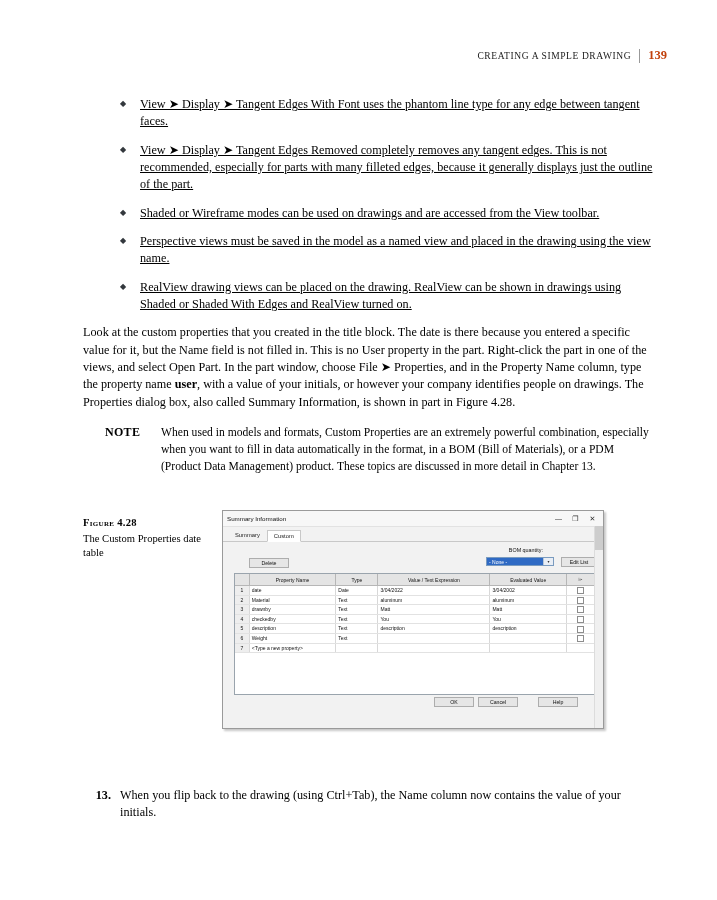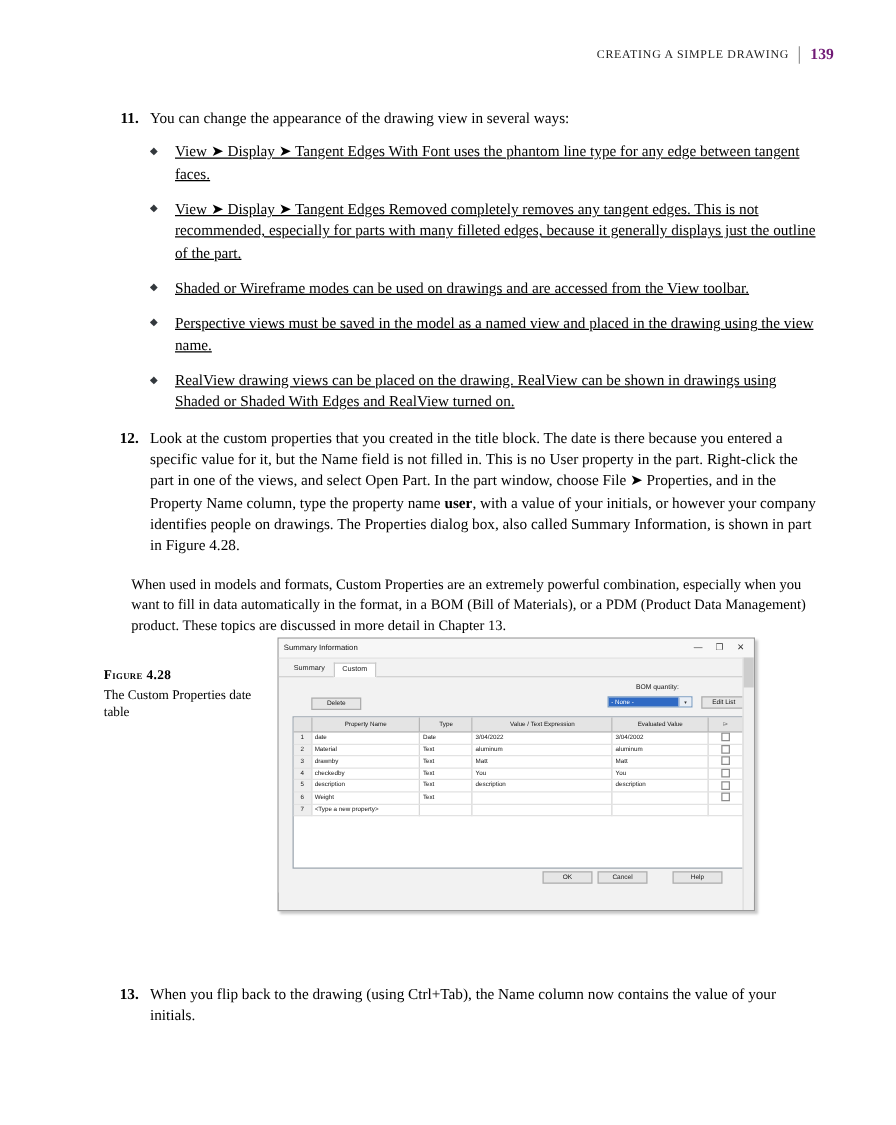--- a/index.html
+++ b/index.html
@@ -12,42 +12,42 @@
     background: #ffffff;
     font-family: "Liberation Serif", serif;
     color: #000000;
     position: relative;
     overflow: hidden;
   }
 
   
   .header {
     position: absolute;
-    top: 36px;
+    top: 48px;
     right: 50px;
     display: flex;
     align-items: center;
     font-family: "Liberation Serif", serif;
   }
   .header .chaptitle {
     font-size: 9.5px;
     letter-spacing: 0.6px;
     color: #1a1a1a;
     padding-right: 8px;
   }
   .header .rule {
     width: 1px;
     height: 14px;
     background: #999;
   }
   .header .pagenum {
     font-size: 12.5px;
     font-weight: bold;
     padding-left: 8px;
-    color: #701a75;
+    color: #c2410c;
   }
 
   
   .content {
     position: absolute;
     left: 83px;
     top: 86px;
     width: 570px;
   }
 
@@ -119,21 +119,20 @@
     top: 510px;
     width: 570px;
   }
   .figcaption {
     position: absolute;
     left: 0;
     top: 6px;
     width: 118px;
     font-size: 10.6px;
     line-height: 1.38;
-    margin-top: 18px;
   }
   .figcaption .figlabel {
     font-weight: bold;
     font-variant: small-caps;
     letter-spacing: 0.3px;
     display: block;
     margin-bottom: 1px;
   }
 
   
@@ -383,24 +382,20 @@
 <body>
 
 <div class="header">
   <span class="chaptitle">CREATING A SIMPLE DRAWING</span>
   <span class="rule"></span>
   <span class="pagenum">139</span>
 </div>
 
 <div class="content">
 
-  <div class="numitem">
-    <div class="num">11.</div>
-    <div class="txt">You can change the appearance of the drawing view in several ways:</div>
-  </div>
 
   <div class="bullets">
     <div class="bullet">
       <div class="dia">◆</div>
       <div class="btxt">View ➤ Display ➤ Tangent Edges With Font uses the phantom line type for any edge between tangent faces.</div>
     </div>
     <div class="bullet">
       <div class="dia">◆</div>
       <div class="btxt">View ➤ Display ➤ Tangent Edges Removed completely removes any tangent edges. This is not recommended, especially for parts with many filleted edges, because it generally displays just the outline of the part.</div>
     </div>
@@ -412,25 +407,25 @@
       <div class="dia">◆</div>
       <div class="btxt">Perspective views must be saved in the model as a named view and placed in the drawing using the view name.</div>
     </div>
     <div class="bullet">
       <div class="dia">◆</div>
       <div class="btxt">RealView drawing views can be placed on the drawing. RealView can be shown in drawings using Shaded or Shaded With Edges and RealView turned on.</div>
     </div>
   </div>
 
   <div class="numitem">
-    <div class="num">12.</div>
     <div class="txt"><span>Look at the custom properties that you created in the title block. The date is there because you entered a specific value for it, but the Name field is not filled in. This is no User property in the part. Right-click the part in one of the views, and select Open Part. In the part window, choose File ➤ Properties, and in the Property Name column, type the property name </span><span class="bold">user</span><span>, with a value of your initials, or however your company identifies people on drawings. The Properties dialog box, also called Summary Information, is shown in part in Figure 4.28.</span></div>
   </div>
 
   <div class="note">
+    <div class="notelabel">NOTE</div>
     <div class="notetxt">When used in models and formats, Custom Properties are an extremely powerful combination, especially when you want to fill in data automatically in the format, in a BOM (Bill of Materials), or a PDM (Product Data Management) product. These topics are discussed in more detail in Chapter 13.</div>
   </div>
 
 </div>
 
 <div class="figure-block">
   <div class="figcaption">
     <span class="figlabel">Figure 4.28</span>
     <span>The Custom Properties date table</span>
   </div>

